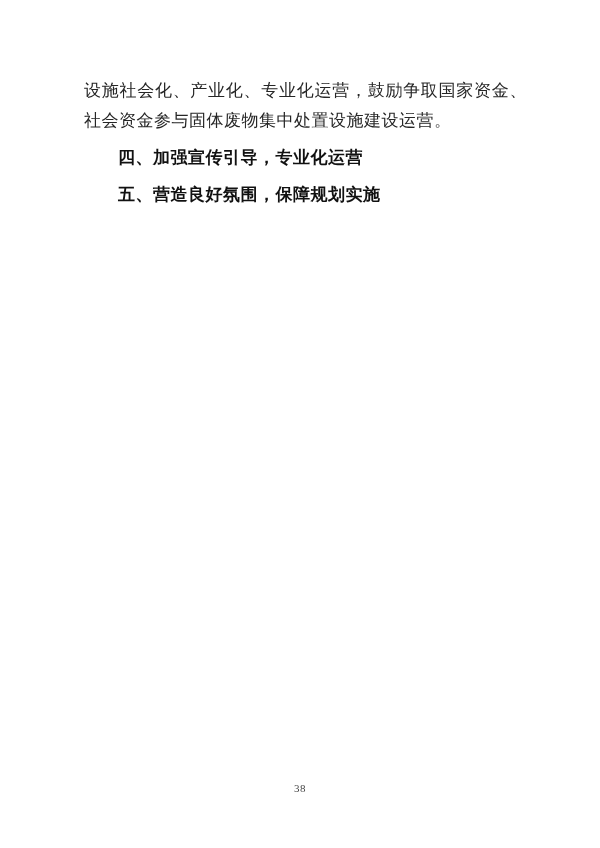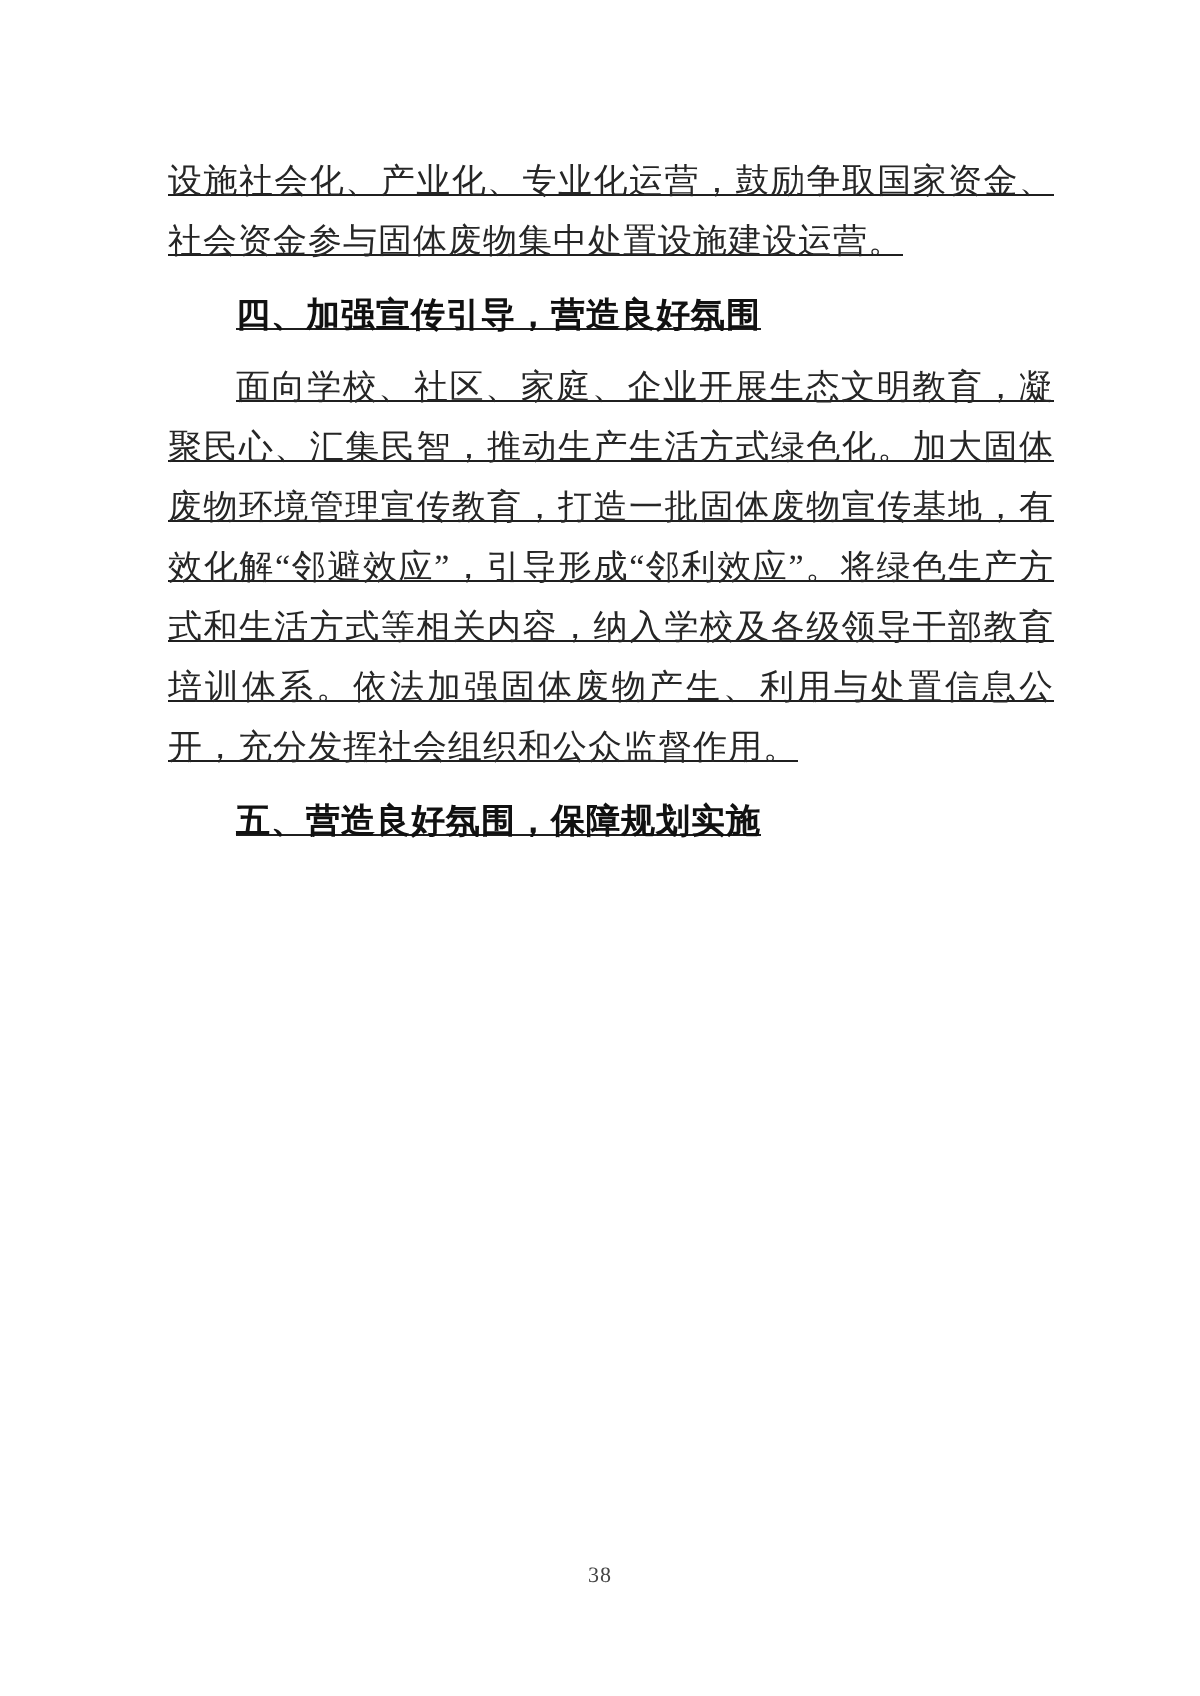--- a/index.html
+++ b/index.html
@@ -15,21 +15,20 @@
     position: absolute;
     inset: 0;
     background: #ffffff;
     overflow: hidden;
   }
   .content {
     position: absolute;
     left: 84px;
     right: 73px;
     top: 76px;
-    text-decoration: underline;
   }
   .para {
     font-size: 17px;
     line-height: 30px;
     letter-spacing: 0.5px;
     text-align: justify;
     text-justify: inter-ideograph;
     text-indent: 2em;
     color: #262626;
   }
@@ -56,23 +55,22 @@
   }
 </style>
 </head>
 <body>
 
 <div class="page">
   <div class="content">
 
     <p class="para no-indent">设施社会化、产业化、专业化运营，鼓励争取国家资金、社会资金参与固体废物集中处置设施建设运营。</p>
 
-    <h2 class="heading">四、加强宣传引导，营造良好氛围</h2>
+    <h2 class="heading">四、加强宣传引导，专业化运营</h2>
 
-    <p class="para">面向学校、社区、家庭、企业开展生态文明教育，凝聚民心、汇集民智，推动生产生活方式绿色化。加大固体废物环境管理宣传教育，打造一批固体废物宣传基地，有效化解“邻避效应”，引导形成“邻利效应”。将绿色生产方式和生活方式等相关内容，纳入学校及各级领导干部教育培训体系。依法加强固体废物产生、利用与处置信息公开，充分发挥社会组织和公众监督作用。</p>
 
     <h2 class="heading">五、营造良好氛围，保障规划实施</h2>
 
 
   </div>
 
   <div class="footer">38</div>
 </div>
 
 </body></html>

